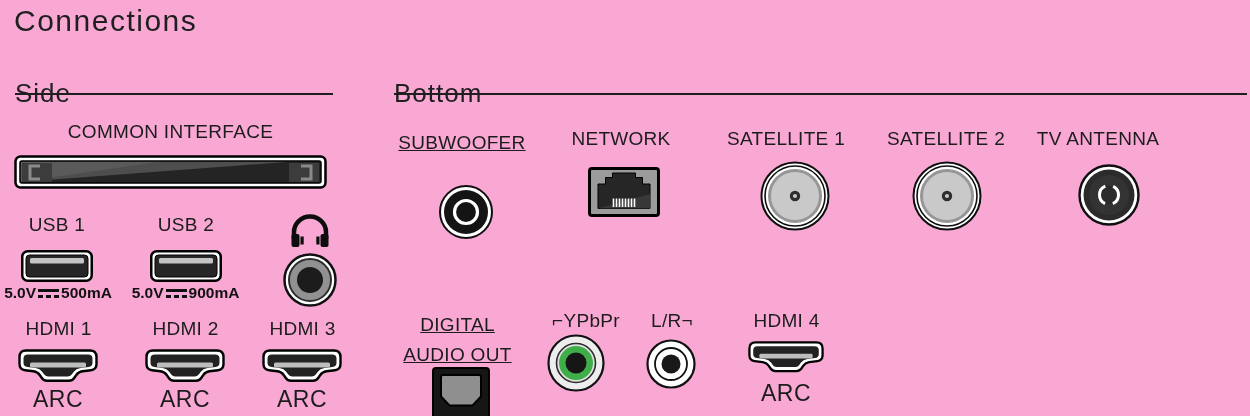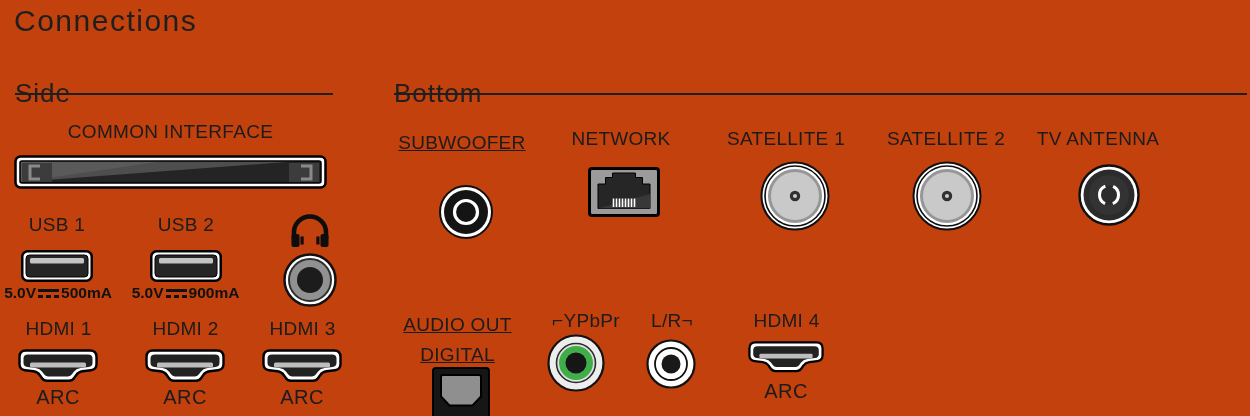--- a/index.html
+++ b/index.html
@@ -1,24 +1,24 @@
 <!DOCTYPE html>
 <html><head>
 <meta charset="utf-8">
 <style>
   html,body{margin:0;padding:0;background:#fff;}
-  #stage{position:relative;width:1250px;height:416px;background:#c2410c;overflow:hidden;
+  #stage{position:relative;width:1250px;height:416px;background:#f9a8d4;overflow:hidden;
          font-family:"Liberation Sans","DejaVu Sans",sans-serif;color:#1c1c1c;}
   .abs{position:absolute;}
   .title{font-size:30px;font-weight:400;letter-spacing:1.5px;color:#1f1f1f;white-space:nowrap;}
   .sect{font-size:26px;font-weight:400;letter-spacing:1px;color:#1f1f1f;white-space:nowrap;margin-top:21px;}
   .rule{border-top:2px solid #1f1f1f;height:0;}
   .plabel{font-size:19px;font-weight:500;letter-spacing:.3px;text-align:center;white-space:nowrap;color:#1c1c1c;}
   .plabel2{font-size:19px;font-weight:500;letter-spacing:.3px;text-align:center;line-height:30px;color:#1c1c1c;white-space:nowrap;text-decoration:underline;}
-  .sublabel{font-size:20px;font-weight:500;letter-spacing:.5px;text-align:center;white-space:nowrap;color:#1c1c1c;}
+  .sublabel{font-size:23px;font-weight:500;letter-spacing:.5px;text-align:center;white-space:nowrap;color:#1c1c1c;}
   .rating{display:flex;align-items:center;justify-content:center;font-size:15.5px;font-weight:700;white-space:nowrap;color:#111;}
   .dc-icon{display:inline-block;width:21px;height:11px;margin:1px 2px 0 2px;position:relative;}
   .dc-icon::before{content:"";position:absolute;top:1px;left:0;right:0;height:3px;background:#111;}
   .dc-icon::after{content:"";position:absolute;bottom:1px;left:0;right:0;height:3px;
      background:repeating-linear-gradient(90deg,#111 0 5px,transparent 5px 8px);}
 </style>
 </head>
 <body>
 
 <svg style="position:absolute;width:0;height:0;overflow:hidden" aria-hidden="true">
@@ -187,22 +187,22 @@
   <svg class="abs" style="left:911px;top:160px;" width="72" height="72">
       <use href="#sym-ftype"></use>
     </svg>
 
   <div class="abs plabel" style="left:1028px;top:128px;width:140px;">TV ANTENNA</div>
   <svg class="abs" style="left:1077px;top:163px;" width="64" height="64">
       <use href="#sym-ant"></use>
     </svg>
 
   <div class="abs plabel2" style="left:385px;top:310px;width:145px;">
+    <div>DIGITAL</div>
     <div>AUDIO OUT</div>
-    <div>DIGITAL</div>
   </div>
   <svg class="abs" style="left:432px;top:367px;" width="58" height="49">
       <use href="#sym-toslink"></use>
     </svg>
 
   <div class="abs plabel" style="left:536px;top:310px;width:100px;">⌐YPbPr</div>
   <svg class="abs" style="left:546px;top:333px;" width="60" height="60">
       <use href="#sym-rca-green"></use>
     </svg>
 

